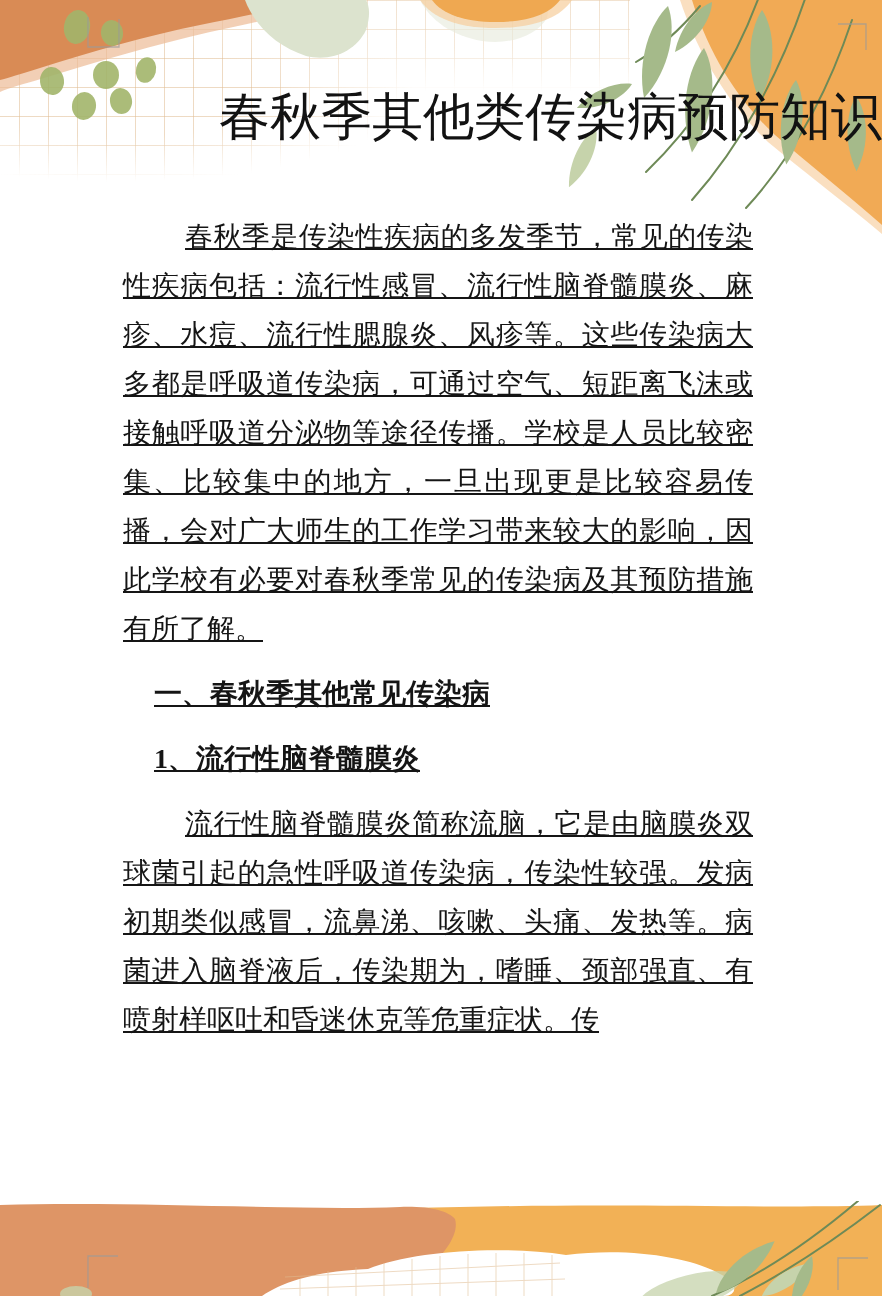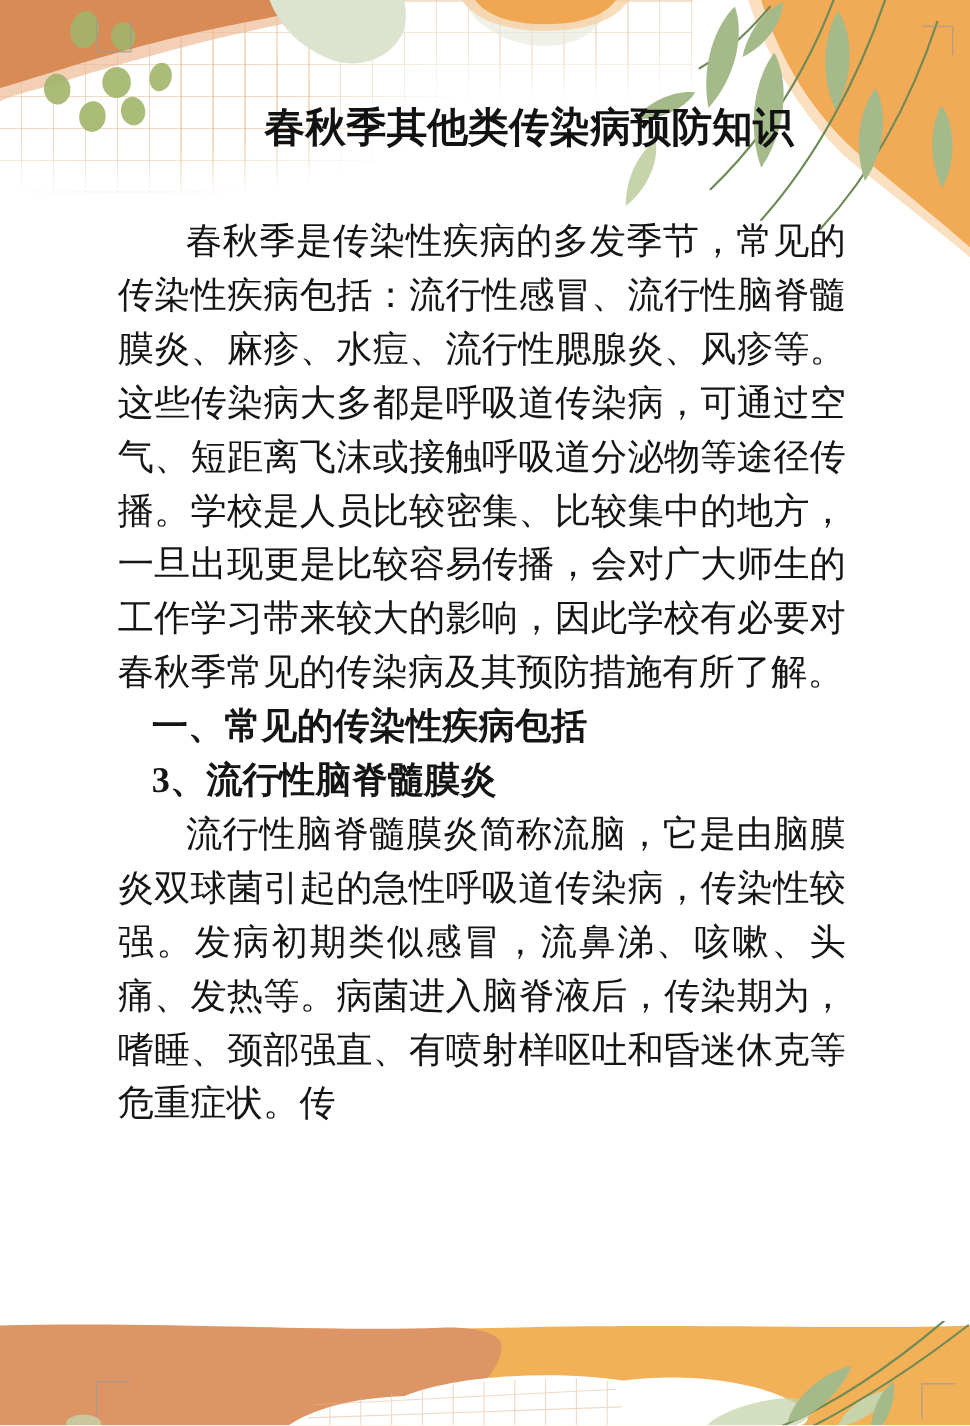--- a/index.html
+++ b/index.html
@@ -22,34 +22,34 @@
     mask-image:
       radial-gradient(ellipse 58% 60% at 20% 48%, #000 40%, rgba(0,0,0,0) 80%),
       linear-gradient(to bottom, rgba(0,0,0,.8) 0px, rgba(0,0,0,.6) 48px, rgba(0,0,0,0) 92px);
     z-index:1;
   }
   .deco-top{position:absolute;left:0;top:0;z-index:2;}
   .deco-bottom{position:absolute;left:0;bottom:0;z-index:2;}
   .doc-title{
     position:absolute;left:0;top:88px;width:882px;
     box-sizing:border-box;padding-left:80px;
-    text-align:center;
-    font-size:37px;line-height:58px;font-weight:bold;
+    text-align:right;
+    font-size:51px;line-height:58px;font-weight:normal;
     letter-spacing:0px;color:#121212;
     z-index:3;
   }
   .doc-body{
     position:absolute;left:107px;top:196px;width:662px;
     z-index:3;color:#151515;
   }
   .doc-body p{
-    margin:0;
-    font-size:33px;line-height:49px;
+    margin:16px;
+    font-size:28px;line-height:49px;
     letter-spacing:0;word-spacing:0.25em;
-    text-align:justify;text-align-last:left;
+    text-align:justify;text-align-last:left;text-decoration:underline;
   }
   .para{text-indent:62px;}
   .heading{font-weight:bold;text-indent:31px;}
 </style>
 </head>
 <body>
 
 <div class="page">
 
   <div class="grid-tl"></div>
@@ -100,22 +100,22 @@
     <g fill="none" stroke-width="1.3" opacity="0.7" stroke="#9A9A9A">
       <path d="M88,17 L88,47 L119,47 L119,19"></path>
       <path d="M838,24 L866,24 L866,50"></path>
     </g>
   </svg>
 
   <div class="doc-title">春秋季其他类传染病预防知识</div>
 
   <div class="doc-body">
     <p class="para">春秋季是传染性疾病的多发季节，常见的传染性疾病包括：流行性感冒、流行性脑脊髓膜炎、麻疹、水痘、流行性腮腺炎、风疹等。这些传染病大多都是呼吸道传染病，可通过空气、短距离飞沫或接触呼吸道分泌物等途径传播。学校是人员比较密集、比较集中的地方，一旦出现更是比较容易传播，会对广大师生的工作学习带来较大的影响，因此学校有必要对春秋季常见的传染病及其预防措施有所了解。</p>
-    <p class="heading">一、常见的传染性疾病包括</p>
-    <p class="heading">3、流行性脑脊髓膜炎</p>
+    <p class="heading">一、春秋季其他常见传染病</p>
+    <p class="heading">1、流行性脑脊髓膜炎</p>
     <p class="para">流行性脑脊髓膜炎简称流脑，它是由脑膜炎双球菌引起的急性呼吸道传染病，传染性较强。发病初期类似感冒，流鼻涕、咳嗽、头痛、发热等。病菌进入脑脊液后，传染期为，嗜睡、颈部强直、有喷射样呕吐和昏迷休克等危重症状。传</p>
   </div>
 
   <svg class="deco-bottom" width="882" height="95" viewBox="0 0 882 95">
 
     <path d="M0,6 C120,2 300,10 460,6 C640,2 780,8 882,4 L882,95 L0,95 Z" fill="#F2B156"></path>
 
     <path d="M0,4 C140,0 300,10 400,6 C430,5 448,10 455,18 C460,34 442,58 418,74 C398,88 376,95 356,95 L0,95 Z" fill="#DE9566"></path>
 
     <path d="M262,95 C284,80 318,70 368,68 C412,50 500,44 566,54 C628,46 692,56 722,74 C740,84 736,95 724,95 Z" fill="#FFFFFF"></path>

